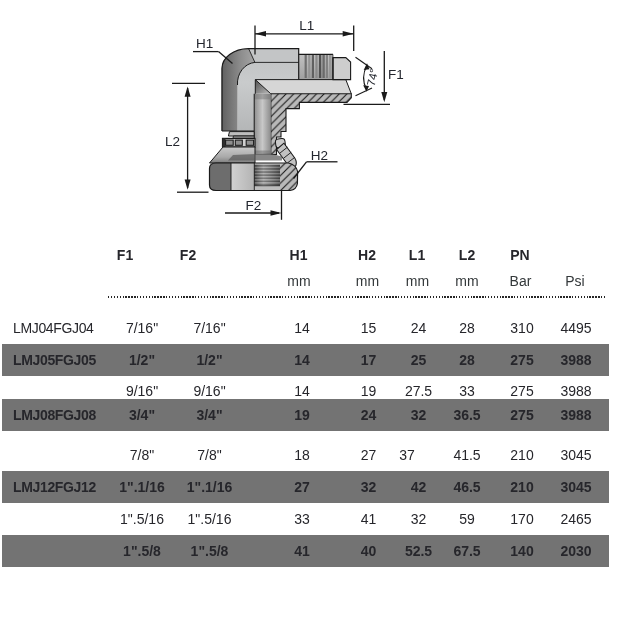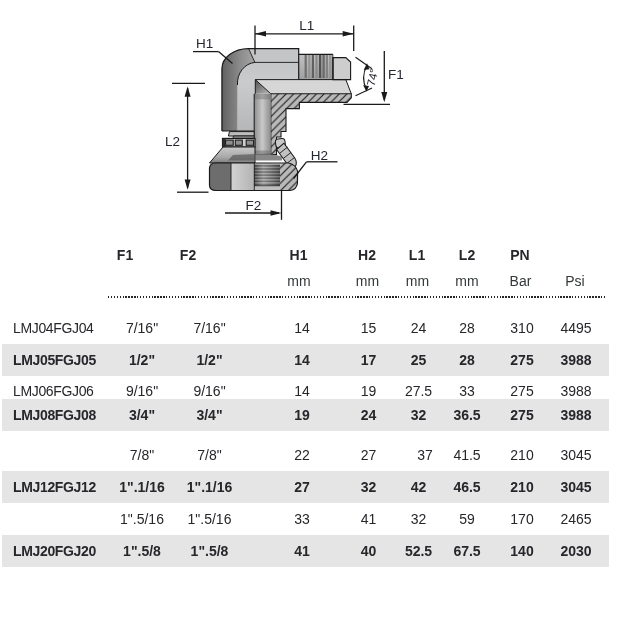--- a/index.html
+++ b/index.html
@@ -3,21 +3,21 @@
 <meta charset="utf-8">
 <style>
   html,body{margin:0;padding:0;}
   body{width:640px;height:640px;background:#ffffff;position:relative;
        font-family:"Liberation Sans",sans-serif;overflow:hidden;}
   #drawing{position:absolute;left:0;top:0;}
   .hdr{position:absolute;font-size:14px;font-weight:bold;color:#26262b;transform:translateX(-50%);white-space:nowrap;}
   .unit{position:absolute;font-size:14px;color:#33383a;transform:translateX(-50%);white-space:nowrap;}
   #dot{position:absolute;left:108px;top:296px;width:499px;height:1.6px;background:repeating-linear-gradient(90deg,#262626 0,#262626 1.45px,rgba(0,0,0,0) 1.45px,rgba(0,0,0,0) 2.9px);}
   .row{position:absolute;left:2px;width:607px;height:32px;font-size:14px;color:#26262b;line-height:32px;}
-  .row.g{background:#e5e5e5;font-weight:bold;}
+  .row.g{background:#737373;font-weight:bold;}
   .row span{position:absolute;transform:translateX(-50%);white-space:nowrap;}
   .row span.pn{left:11px;transform:none;letter-spacing:-0.35px;}
 </style>
 </head>
 <body>
 <svg id="drawing" width="640" height="245" viewBox="0 0 640 245">
   <defs>
     <linearGradient id="gBand" x1="221" y1="0" x2="256" y2="0" gradientUnits="userSpaceOnUse">
       <stop offset="0" stop-color="#5f5f5f"></stop>
         <stop offset="0.55" stop-color="#8c8c8c"></stop>
@@ -220,21 +220,20 @@
     <span style="left:140px">1/2"</span>
     <span style="left:207.5px">1/2"</span>
     <span style="left:300px">14</span>
     <span style="left:366.5px">17</span>
     <span style="left:416.5px">25</span>
     <span style="left:465px">28</span>
     <span style="left:520px">275</span>
     <span style="left:574px">3988</span>
   </div>
 <div class="row" style="top:375.48px">
-    <span class="pn">LMJ06FGJ06</span>
     <span style="left:140px">9/16"</span>
     <span style="left:207.5px">9/16"</span>
     <span style="left:300px">14</span>
     <span style="left:366.5px">19</span>
     <span style="left:416.5px">27.5</span>
     <span style="left:465px">33</span>
     <span style="left:520px">275</span>
     <span style="left:574px">3988</span>
   </div>
 <div class="row g" style="top:399px">
@@ -244,23 +243,23 @@
     <span style="left:300px">19</span>
     <span style="left:366.5px">24</span>
     <span style="left:416.5px">32</span>
     <span style="left:465px">36.5</span>
     <span style="left:520px">275</span>
     <span style="left:574px">3988</span>
   </div>
 <div class="row" style="top:439.36px">
     <span style="left:140px">7/8"</span>
     <span style="left:207.5px">7/8"</span>
-    <span style="left:300px">22</span>
+    <span style="left:300px">18</span>
     <span style="left:366.5px">27</span>
-    <span style="left:423px">37</span>
+    <span style="left:405px">37</span>
     <span style="left:465px">41.5</span>
     <span style="left:520px">210</span>
     <span style="left:574px">3045</span>
   </div>
 <div class="row g" style="top:471.30px">
     <span class="pn">LMJ12FGJ12</span>
     <span style="left:140px">1".1/16</span>
     <span style="left:207.5px">1".1/16</span>
     <span style="left:300px">27</span>
     <span style="left:366.5px">32</span>
@@ -273,21 +272,20 @@
     <span style="left:140px">1".5/16</span>
     <span style="left:207.5px">1".5/16</span>
     <span style="left:300px">33</span>
     <span style="left:366.5px">41</span>
     <span style="left:416.5px">32</span>
     <span style="left:465px">59</span>
     <span style="left:520px">170</span>
     <span style="left:574px">2465</span>
   </div>
 <div class="row g" style="top:535.18px">
-    <span class="pn">LMJ20FGJ20</span>
     <span style="left:140px">1".5/8</span>
     <span style="left:207.5px">1".5/8</span>
     <span style="left:300px">41</span>
     <span style="left:366.5px">40</span>
     <span style="left:416.5px">52.5</span>
     <span style="left:465px">67.5</span>
     <span style="left:520px">140</span>
     <span style="left:574px">2030</span>
   </div>
 

